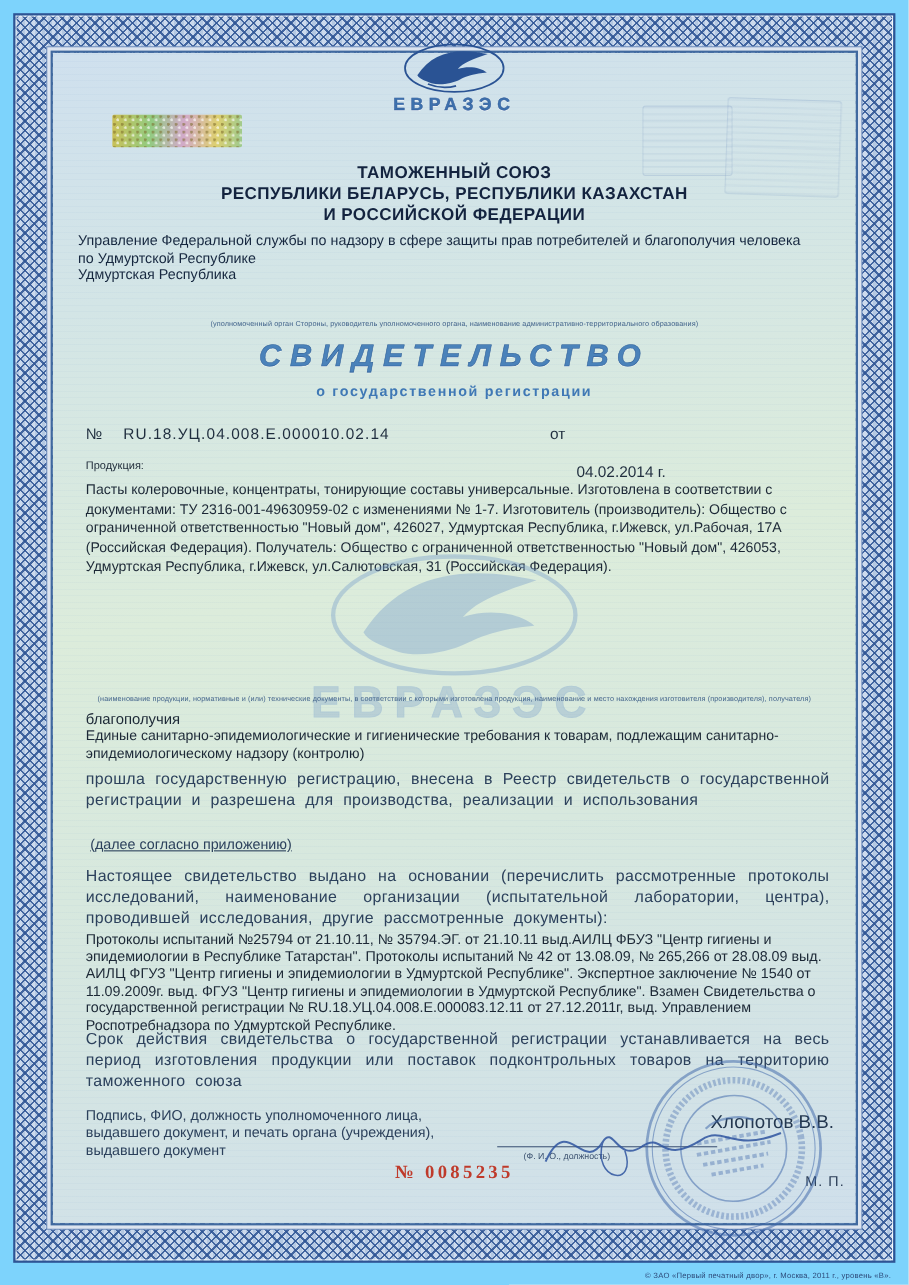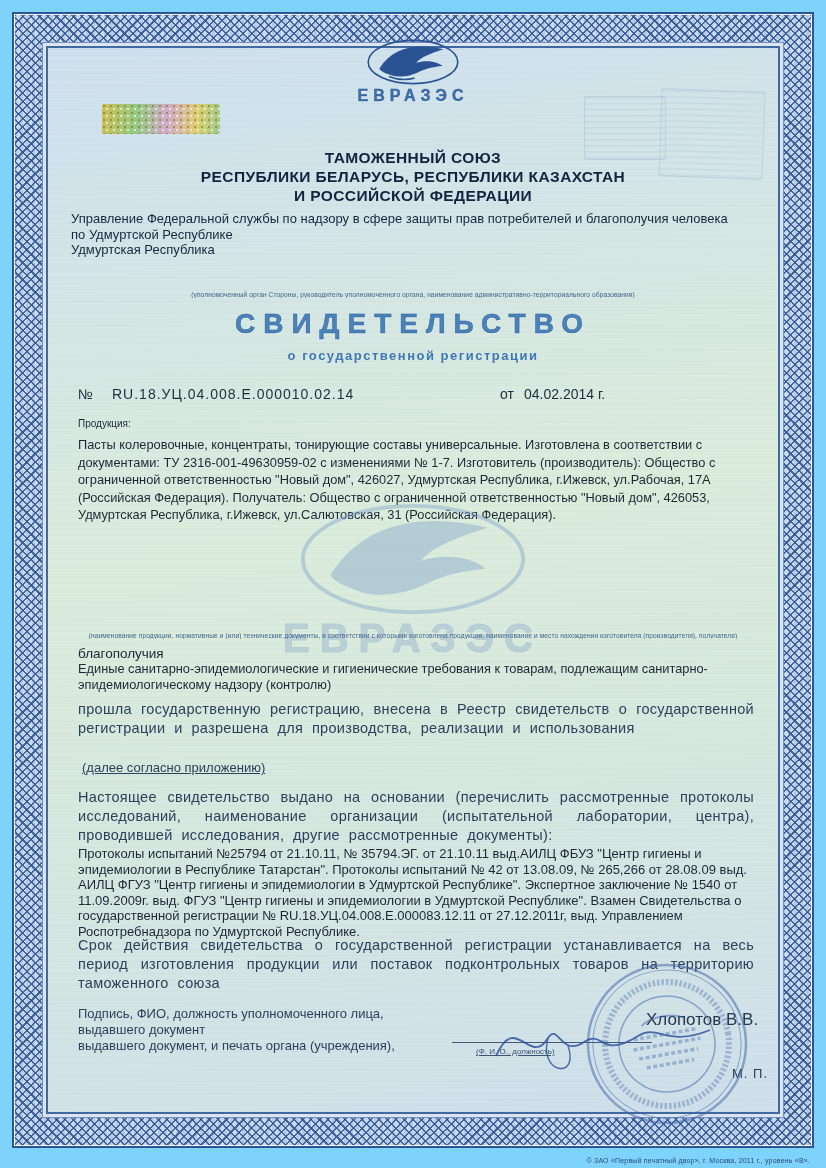--- a/index.html
+++ b/index.html
@@ -56,49 +56,49 @@
   .union-title { top:100px; left:0; width:100%; text-align:center; color:#13233f;
     font-size:15.5px; font-weight:bold; line-height:19px; letter-spacing:.4px; }
   .authority { top:163px; left:0; width:100%; text-align:left; color:#16273f;
     font-size:13px; line-height:15.5px;margin-left:23px; }
   .small-note { color:#44658c; font-size:6.6px; letter-spacing:.1px; text-align:center;
     left:0; width:100%; white-space:nowrap; overflow:hidden; }
   .auth-note { top:243px; }
 
   .doc-title { top:260px; left:0; width:100%; text-align:center;
     font-size:28px; font-weight:bold; letter-spacing:8px; color:#4a82ba;
-    -webkit-text-stroke:.5px #2d5e97; text-shadow:0 1px 0 rgba(255,255,255,.6); }
+    -webkit-text-stroke:.5px #2d5e97; text-shadow:0 1px 0 rgba(255,255,255,.6);font-style:italic; }
   .doc-subtitle { top:300px; left:0; width:100%; text-align:center;
     font-size:13px; font-weight:bold; letter-spacing:1.5px; color:#3f78b5; }
 
   .num-row { top:338px; left:0; width:100%; height:18px; color:#1f2d3e; font-size:14px; }
   .num-row span { position:absolute; }
   .num-label { left:30px; }
   .num-value { left:64px; letter-spacing:1px; }
   .date-label { left:452px; }
-  .date-value { left:476px; }
+  .date-value { left:476px;margin-top:35px; }
 
   .para { left:30px; width:660px; color:#1c2836; }
   .product-label { top:370px; left:30px; font-size:10px; color:#1c2836; }
   .product-text { top:388px; font-size:12.8px; line-height:17.5px; width:656px; }
   .note2 { top:584px; }
   .sootv-label { top:598px; left:30px; font-size:13.5px; color:#1c2836; }
   .compliance-text { top:613px; font-size:12.8px; line-height:16px; width:672px; }
 
   .wide-para { left:30px; width:676px; color:#2c415c; font-size:14.5px; line-height:19px;
     text-align:justify; text-align-last:left; word-spacing:4.5px; letter-spacing:.3px; }
   .reg-para { top:652px; }
   .dalee { top:712px; left:34px; font-size:13px; color:#2c415c;text-decoration:underline; }
   .basis-intro { top:740px; }
   .basis-text { top:798px; font-size:13px; line-height:15.5px; width:672px; color:#1c2836; }
   .validity { top:888px; }
 
   .sig-label { top:958px; left:30px; width:350px; font-size:13px; line-height:16px; color:#2c415c; }
   .sig-line { left:404px; top:994px; width:200px; border-bottom:1px solid #44597a; height:0; }
-  .sig-fio { left:428px; top:999px; font-size:8px; color:#3c5270;text-decoration:underline; }
+  .sig-fio { left:428px; top:999px; font-size:8px; color:#3c5270; }
   .sig-name { left:598px; top:962px; font-size:17px; color:#23374f; }
   .mp { left:684px; top:1018px; font-size:13px; color:#2c3e57; letter-spacing:1px; }
 
   .serial { top:1008px; left:0; width:100%; text-align:center;
     font-family:"Liberation Serif", serif; font-size:17px; letter-spacing:3px;
     color:#bf3a2b; font-weight:bold; }
 
   .watermark { top:452px; left:0; width:100%; text-align:center; opacity:.42; pointer-events:none; }
   .watermark .wm-label { display:block; font-size:40px; font-weight:bold; letter-spacing:10px;
     color:rgba(116,152,197,.75); -webkit-text-stroke:1px #7ea3cc; margin-top:-6px; }
@@ -170,28 +170,29 @@
       <div class="wide-para reg-para">прошла государственную регистрацию, внесена в Реестр свидетельств о государственной регистрации и разрешена для производства, реализации и использования</div>
       <div class="dalee">(далее согласно приложению)</div>
 
       <div class="wide-para basis-intro">Настоящее свидетельство выдано на основании (перечислить рассмотренные протоколы исследований, наименование организации (испытательной лаборатории, центра), проводившей исследования, другие рассмотренные документы):</div>
       <div class="para basis-text">Протоколы испытаний №25794 от 21.10.11, № 35794.ЭГ. от 21.10.11 выд.АИЛЦ ФБУЗ "Центр гигиены и эпидемиологии в Республике Татарстан". Протоколы испытаний № 42 от 13.08.09, № 265,266 от 28.08.09 выд. АИЛЦ ФГУЗ "Центр гигиены и эпидемиологии в Удмуртской Республике". Экспертное заключение № 1540 от 11.09.2009г. выд. ФГУЗ "Центр гигиены и эпидемиологии в Удмуртской Республике". Взамен Свидетельства о государственной регистрации № RU.18.УЦ.04.008.Е.000083.12.11 от 27.12.2011г, выд. Управлением Роспотребнадзора по Удмуртской Республике.</div>
 
       <div class="wide-para validity">Срок действия свидетельства о государственной регистрации устанавливается на весь период изготовления продукции или поставок подконтрольных товаров на территорию таможенного союза</div>
 
       <div class="sig-label">
         <div>Подпись, ФИО, должность уполномоченного лица,</div>
+        <div>выдавшего документ, и печать органа (учреждения),</div>
         <div>выдавшего документ</div>
-        <div>выдавшего документ, и печать органа (учреждения),</div>
       </div>
       <div class="sig-line"></div>
       <div class="sig-fio small">(Ф. И. О., должность)</div>
       <div class="sig-name">Хлопотов В.В.</div>
       <div class="mp">М. П.</div>
 
+      <div class="serial">№ 0085235</div>
 
       <svg class="seal-wrap" viewBox="0 0 168 168">
         <circle cx="84" cy="84" r="79" fill="none" stroke="#3a63a8" stroke-width="2.5"></circle>
         <circle cx="84" cy="84" r="74" fill="none" stroke="#3a63a8" stroke-width="1"></circle>
         <circle cx="84" cy="84" r="62" fill="none" stroke="#3a63a8" stroke-width="6" stroke-dasharray="2.5 2" opacity=".7"></circle>
         <circle cx="84" cy="84" r="48" fill="none" stroke="#3a63a8" stroke-width="1.5"></circle>
         <path d="M52,74 H116 M50,84 H118 M54,94 H114 M60,104 H108" stroke="#3a63a8" stroke-width="3.5" stroke-dasharray="4 2.5" opacity=".75"></path>
         <path d="M62,62 C72,54 96,54 106,62" fill="none" stroke="#3a63a8" stroke-width="2"></path>
       </svg>
 

